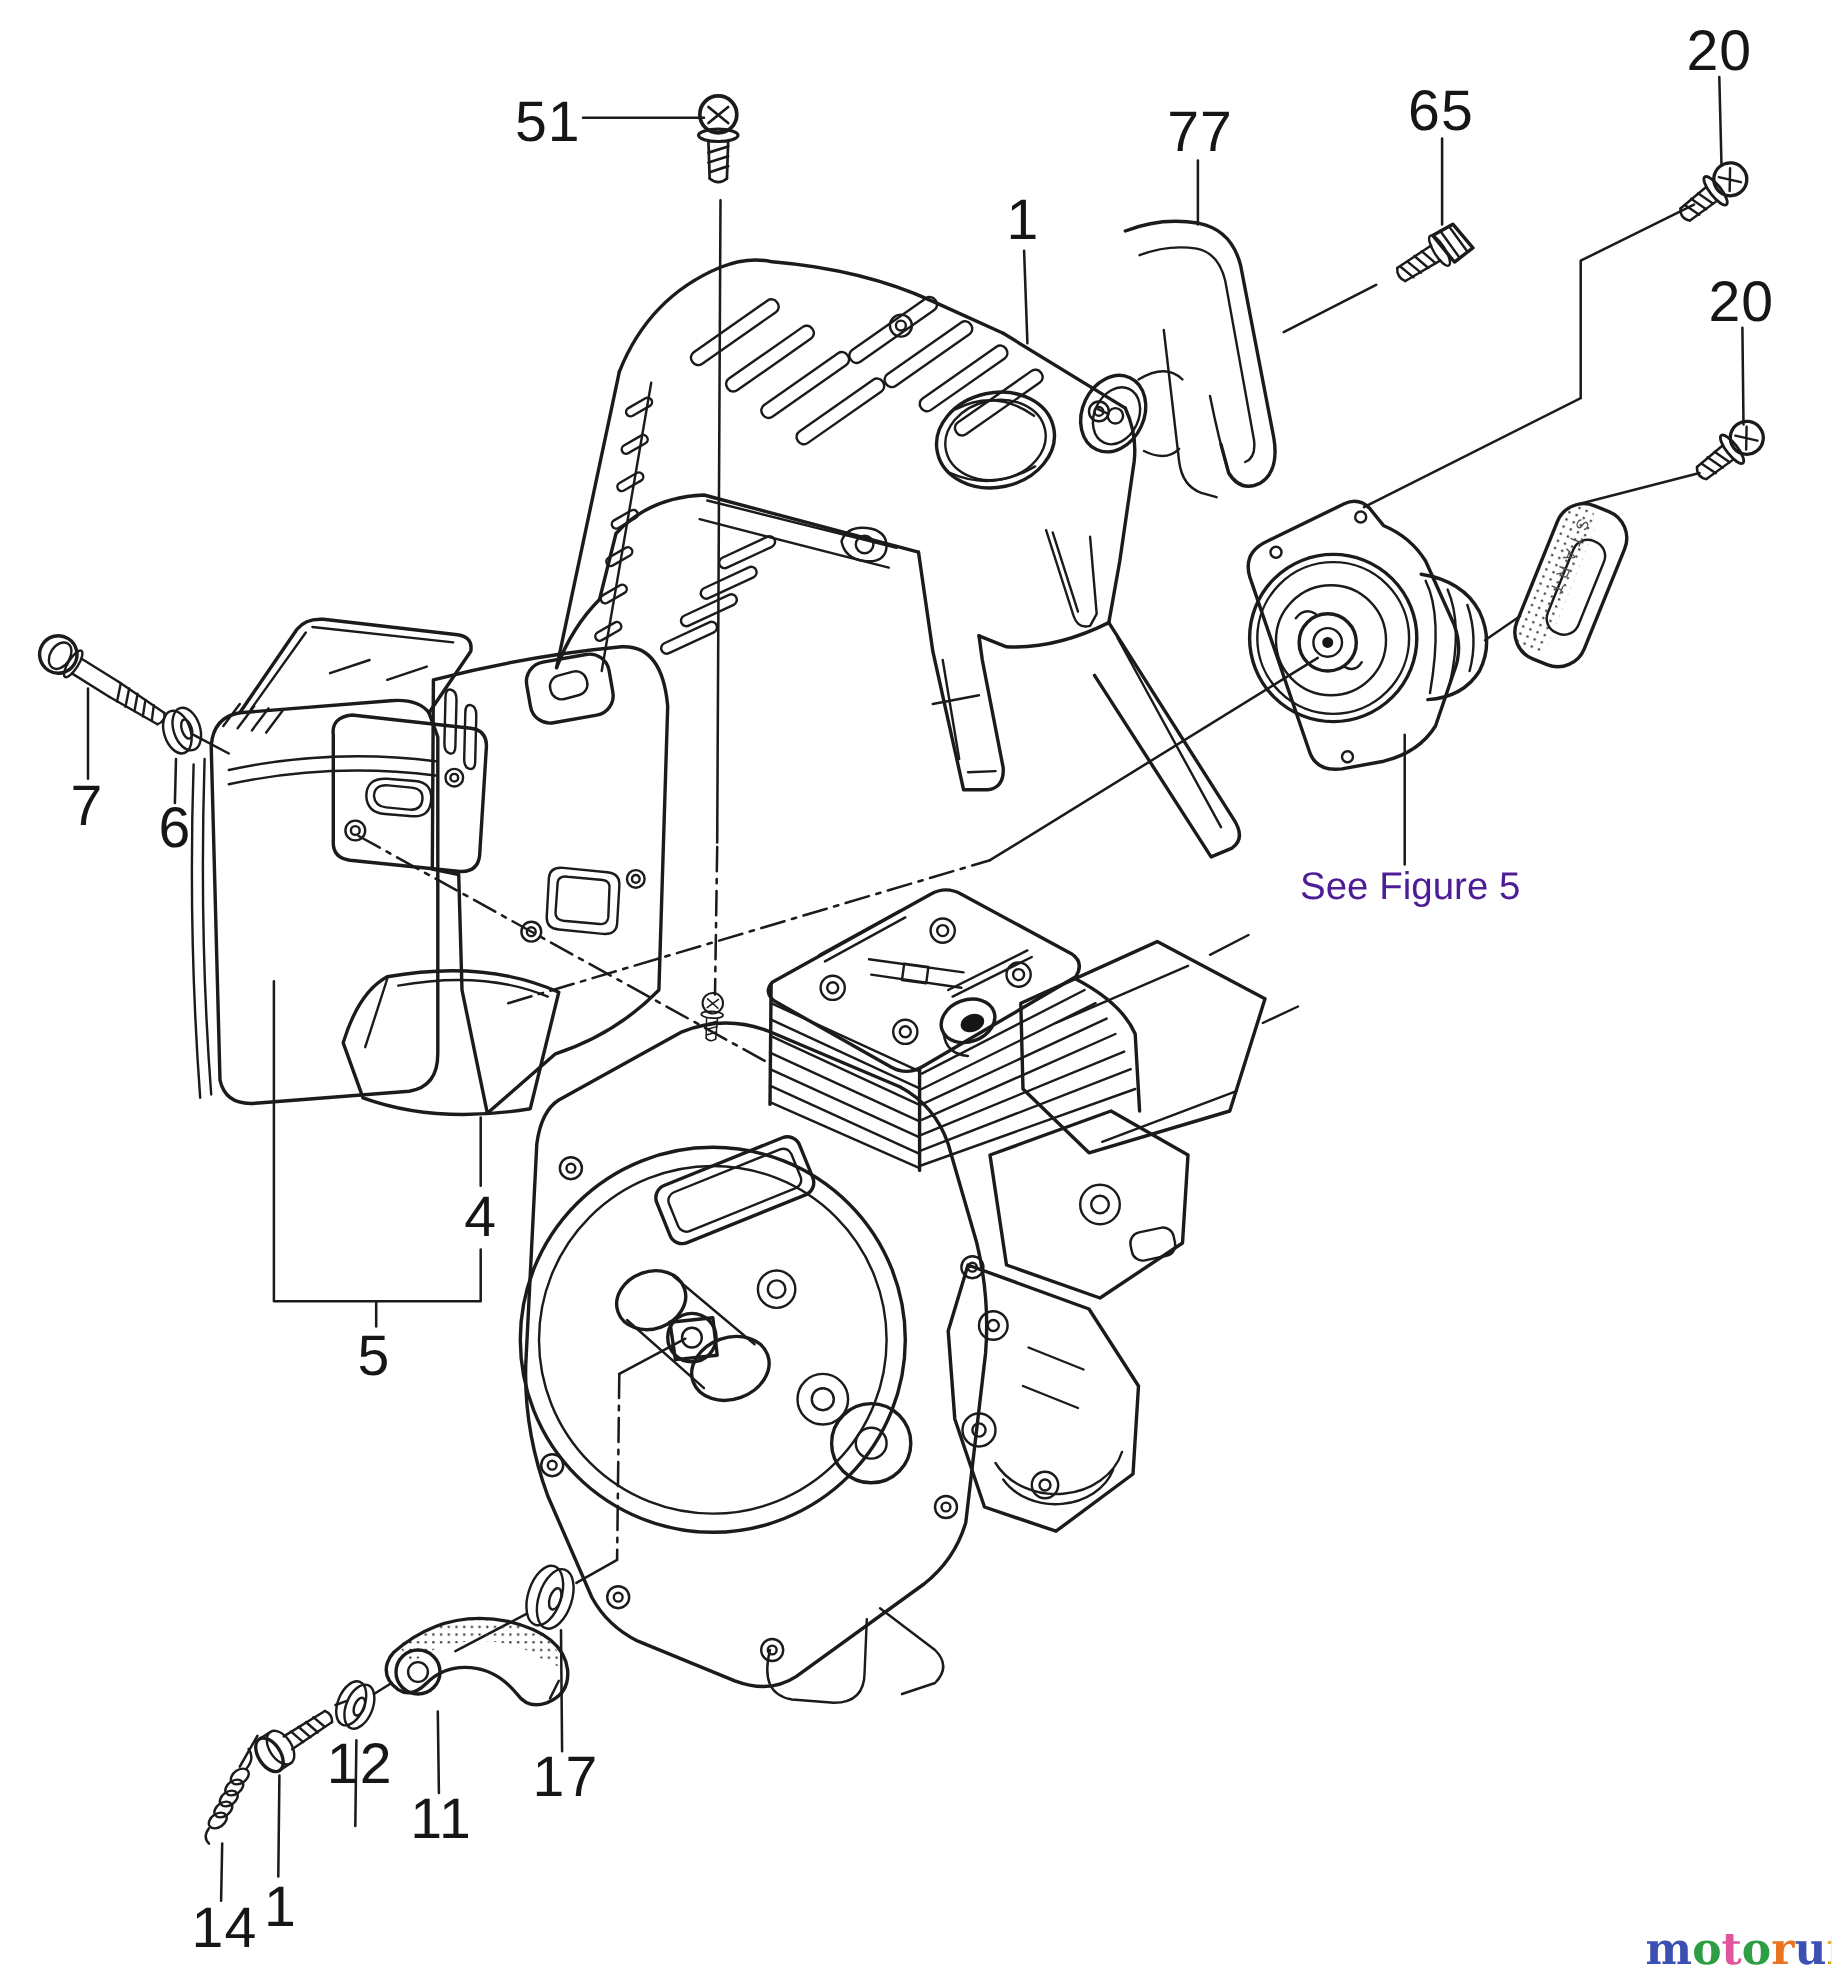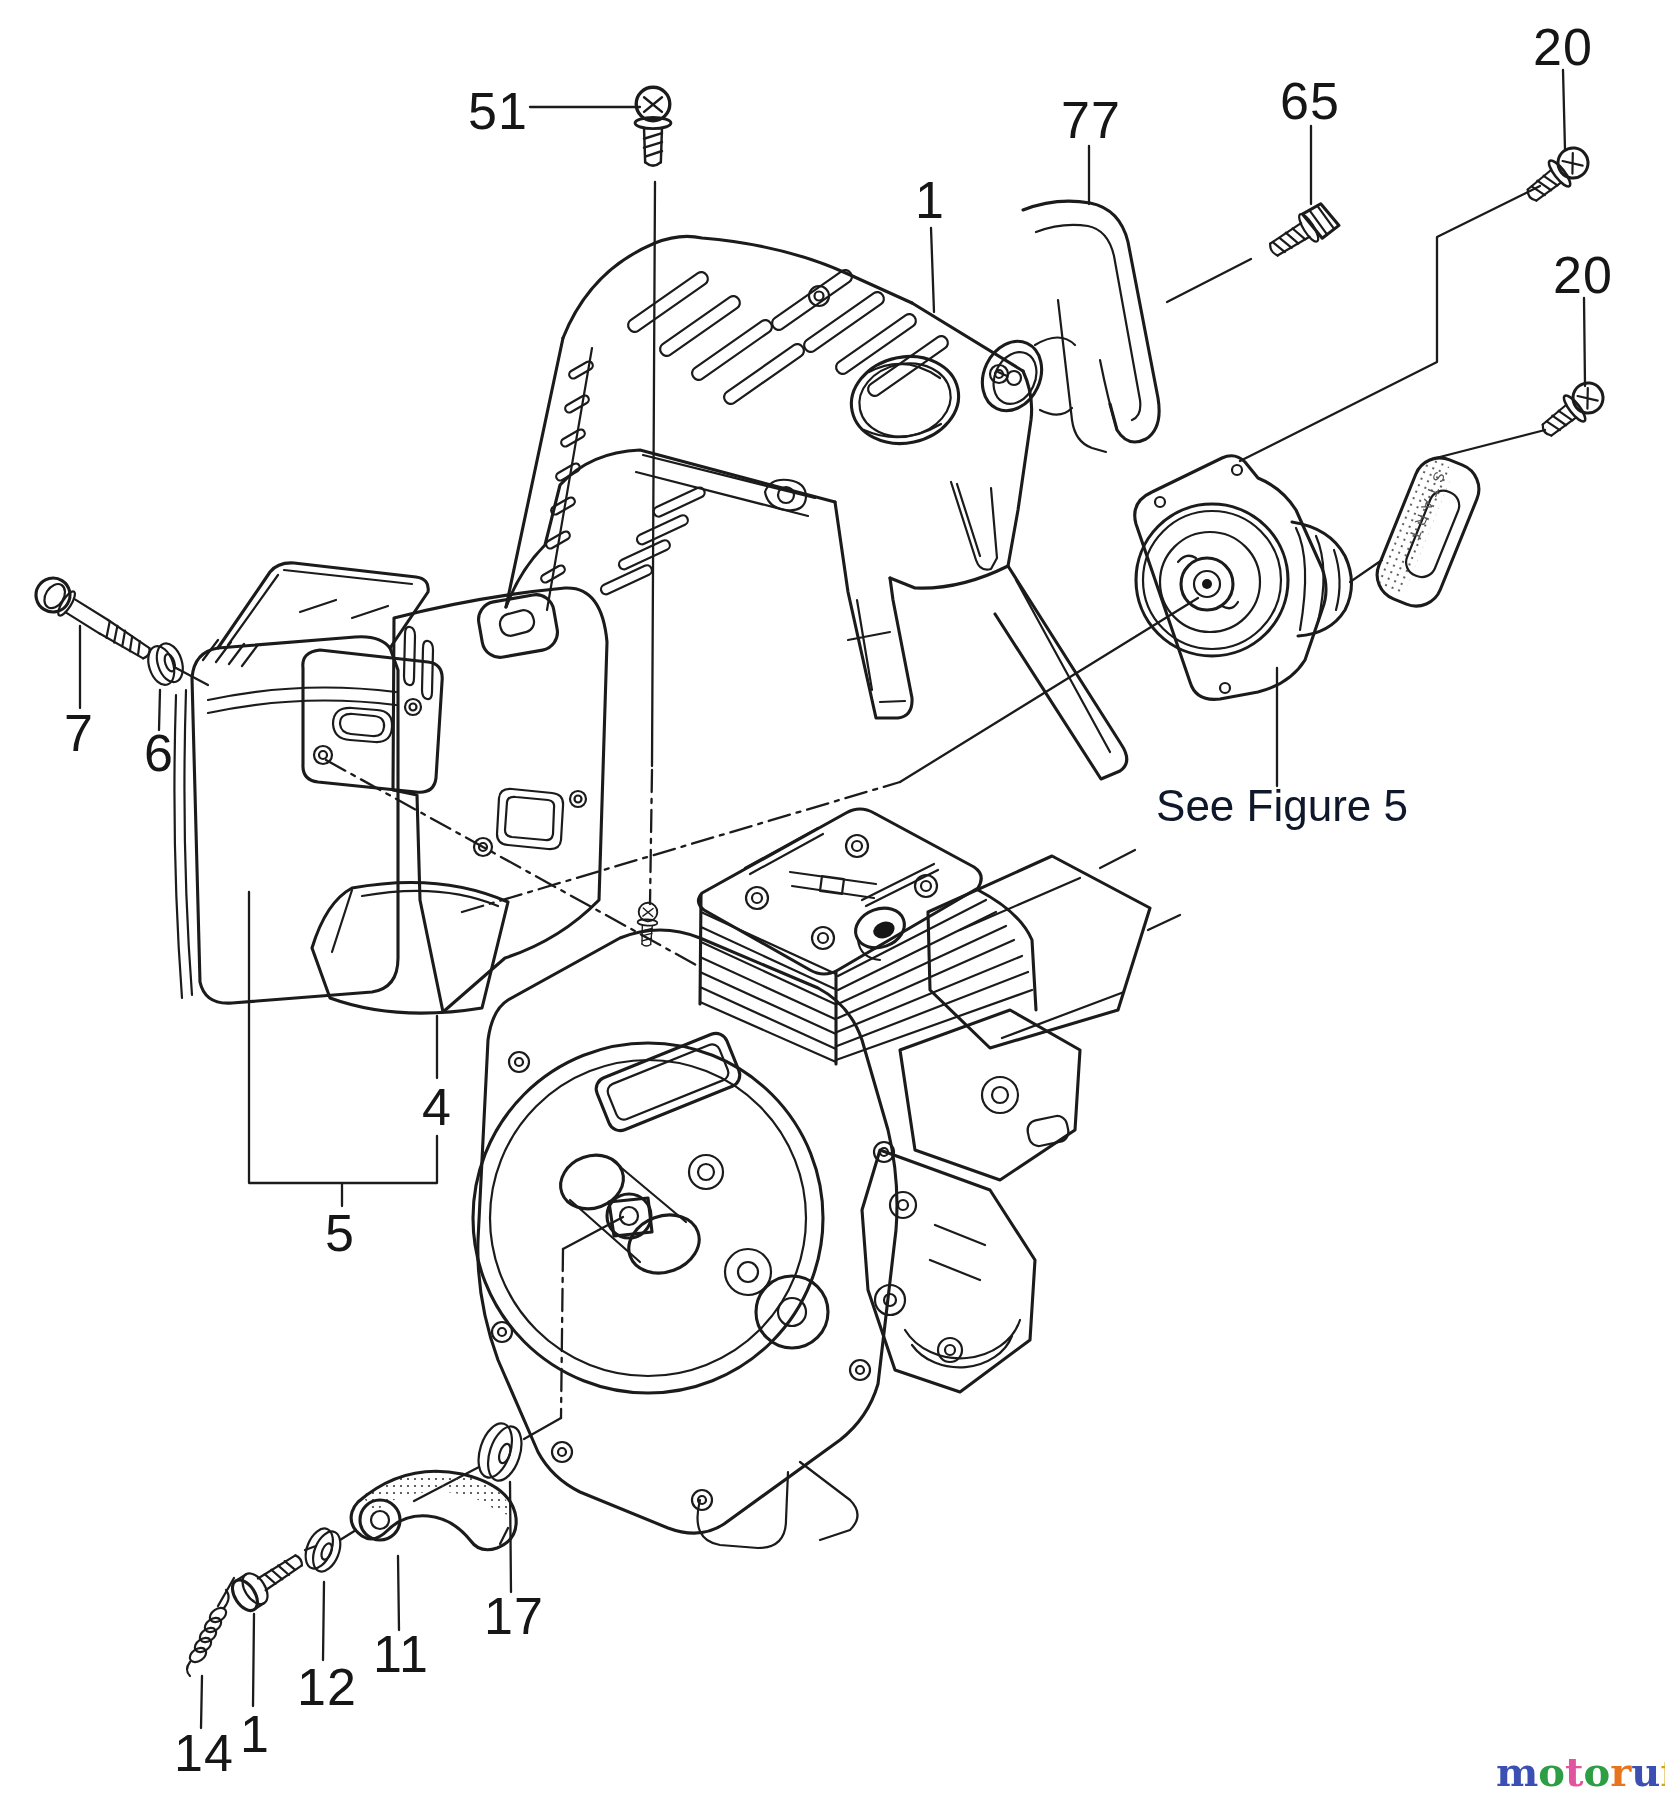--- a/index.html
+++ b/index.html
@@ -10,21 +10,21 @@
   #drawing{position:absolute;left:0;top:0;}
   .callout{
     position:absolute;transform:translate(-50%,-50%);
     font-family:"Liberation Sans", sans-serif;
     font-size:52px;color:#161616;line-height:1;white-space:nowrap;
     letter-spacing:1px;
   }
   .note{
     position:absolute;transform:translate(-50%,-50%);
     font-family:"Liberation Sans", sans-serif;
-    font-size:44px;color:#0f172a;line-height:1;white-space:nowrap;
+    font-size:35px;color:#4c1d95;line-height:1;white-space:nowrap;
   }
   #logo{
     position:absolute;left:1496px;top:1752px;
     font-family:"DejaVu Serif", serif;font-size:40px;font-weight:bold;
     line-height:1;letter-spacing:0px;cursor:pointer;
   }
   svg *{vector-effect:none;}
   .ln{fill:none;stroke:#1b1b1b;stroke-width:2.3;stroke-linecap:round;stroke-linejoin:round;}
   .pt{fill:none;stroke:#1b1b1b;stroke-width:3.1;stroke-linecap:round;stroke-linejoin:round;}
   .pt2{fill:none;stroke:#1b1b1b;stroke-width:2.2;stroke-linecap:round;stroke-linejoin:round;}
@@ -374,21 +374,21 @@
   <div class="callout" style="left:1091px;top:120px">77</div>
   <div class="callout" style="left:1310px;top:101px">65</div>
   <div class="callout" style="left:1563px;top:47px">20</div>
   <div class="callout" style="left:1583px;top:275px">20</div>
   <div class="callout" style="left:79px;top:733px">7</div>
   <div class="callout" style="left:159px;top:753px">6</div>
   <div class="callout" style="left:437px;top:1107px">4</div>
   <div class="callout" style="left:340px;top:1233px">5</div>
   <div class="callout" style="left:514px;top:1616px">17</div>
   <div class="callout" style="left:401px;top:1654px">11</div>
-  <div class="callout" style="left:327px;top:1687px">12</div>
+  <div class="callout" style="left:327px;top:1604px">12</div>
   <div class="callout" style="left:255px;top:1734px">1</div>
   <div class="callout" style="left:204px;top:1753px">14</div>
 
   <div class="note" style="left:1282px;top:806px">See Figure 5</div>
 
   <div id="logo">
     <span style="color: rgb(60, 80, 180);">m</span><span style="color: rgb(46, 158, 68);">o</span><span style="color: rgb(224, 85, 158);">t</span><span style="color: rgb(46, 158, 68);">o</span><span style="color: rgb(232, 116, 30);">r</span><span style="color: rgb(60, 80, 180);">u</span><span style="color: rgb(217, 164, 14);">f</span>
   </div>
 
 </div>

